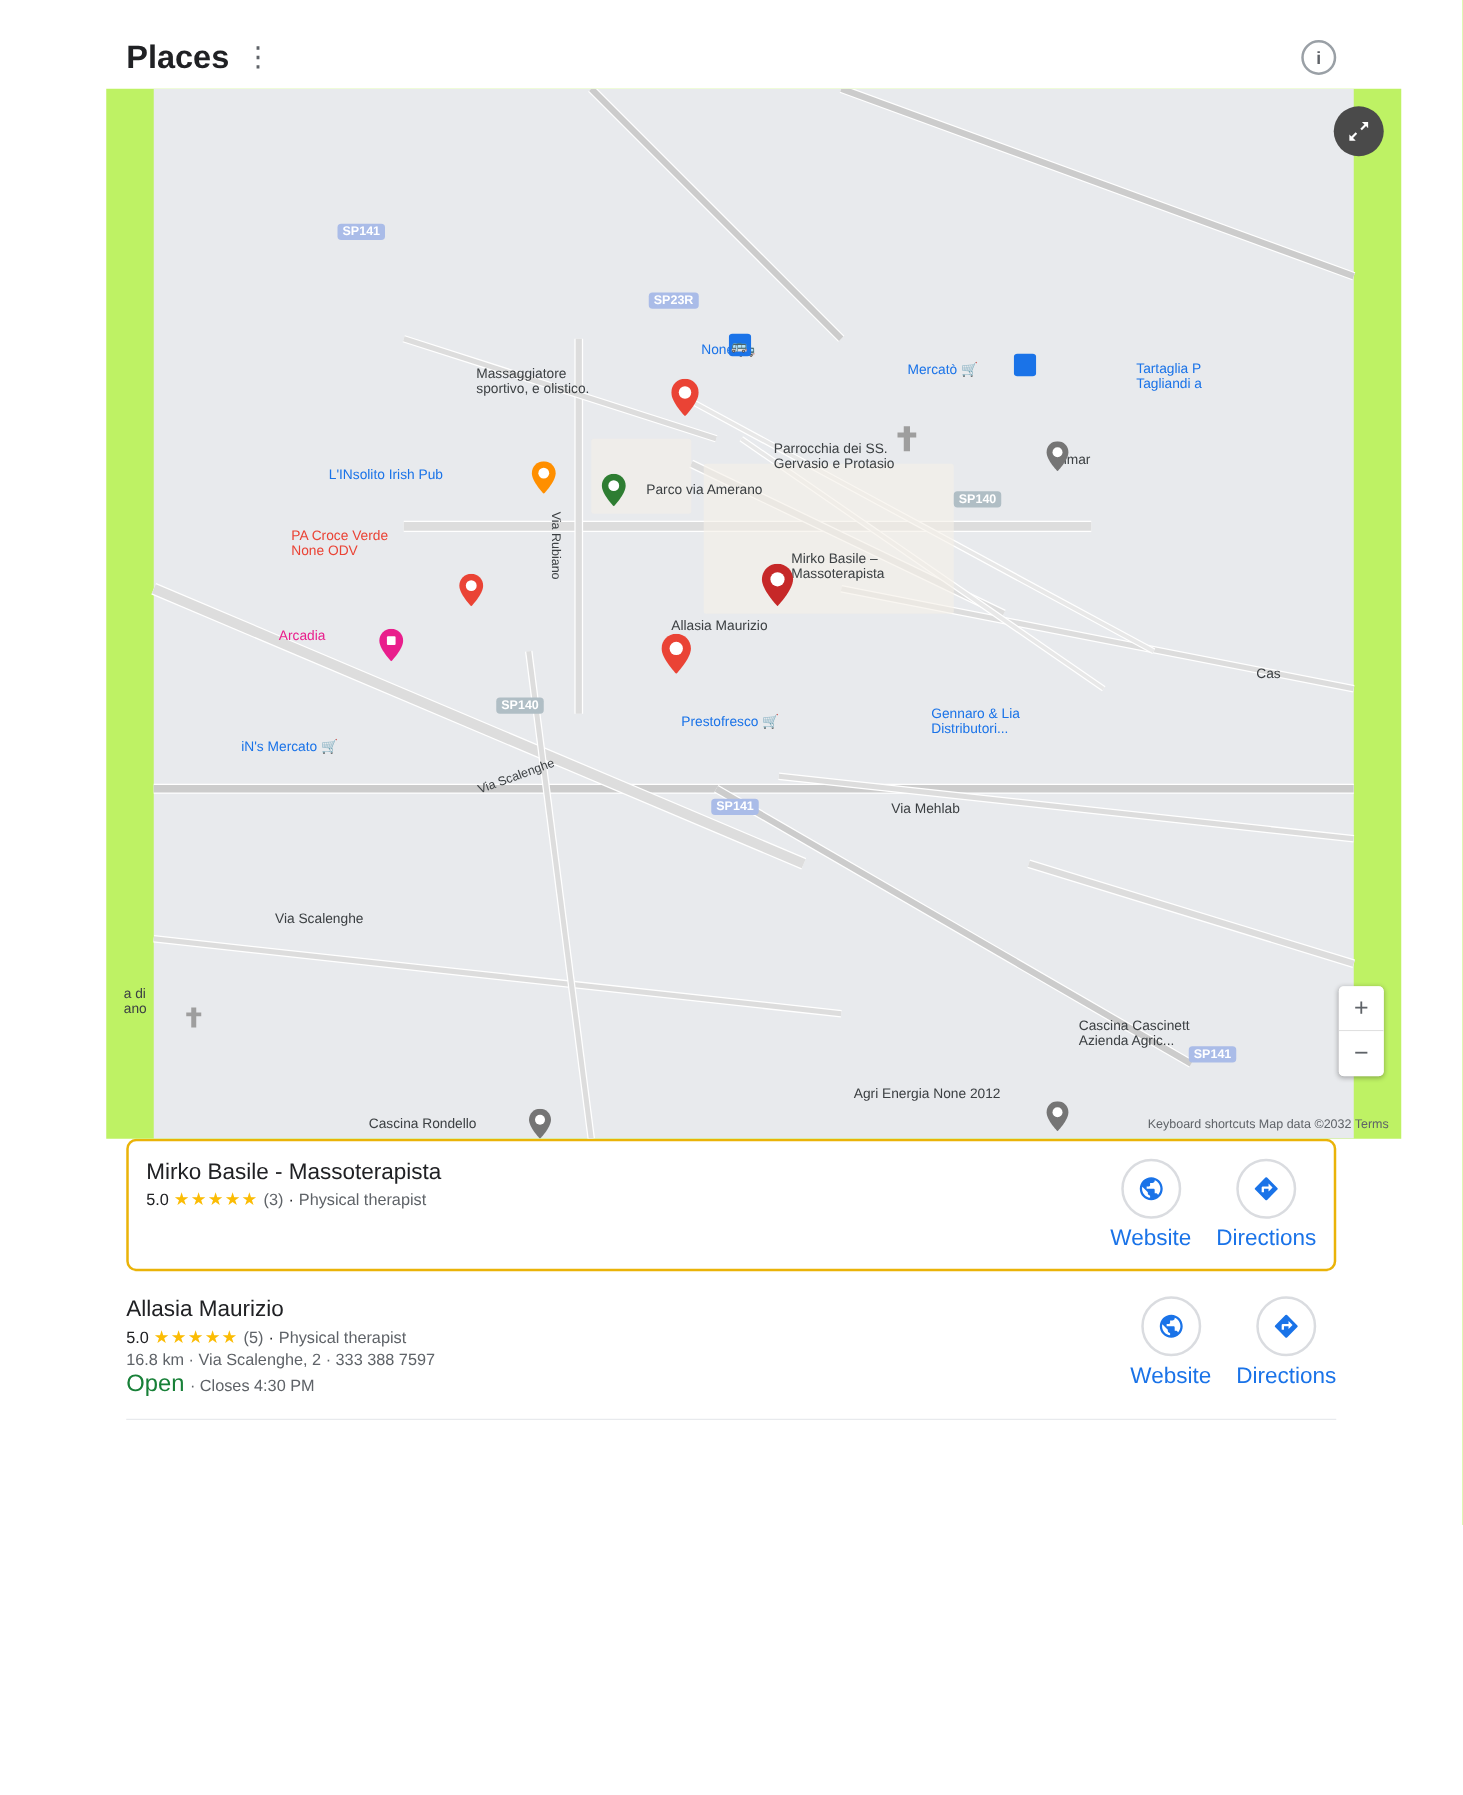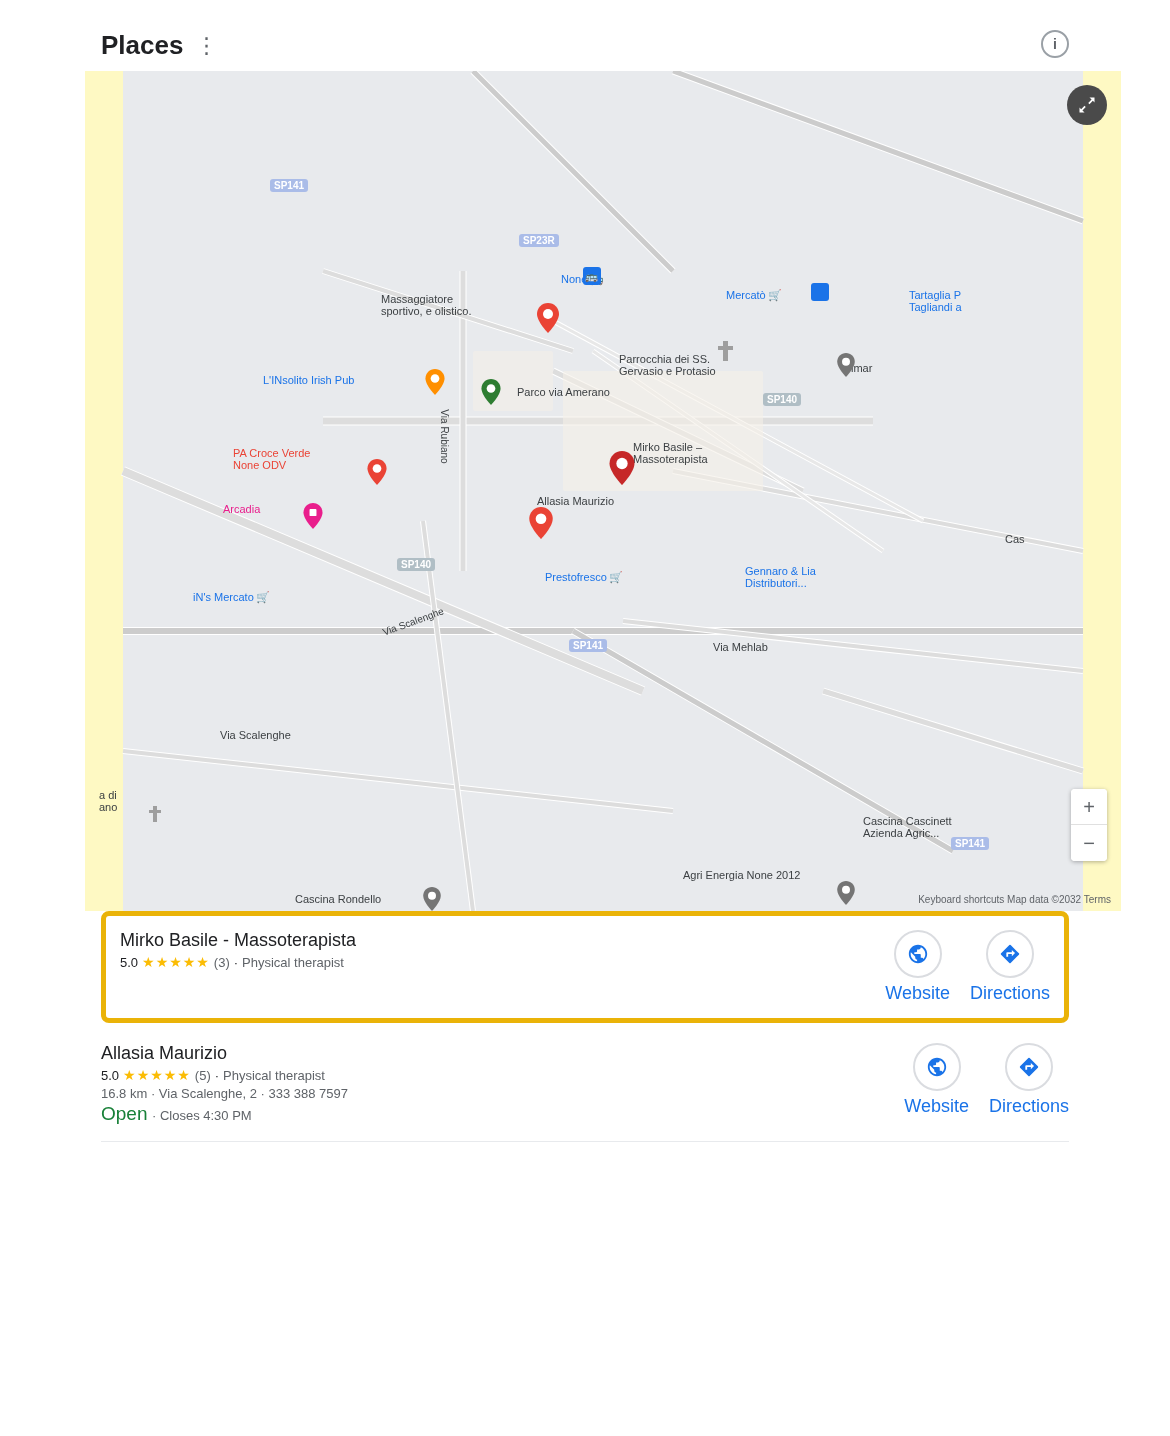--- a/index.html
+++ b/index.html
@@ -11,21 +11,21 @@
       overflow-x: hidden;
     }
     .page-container {
       width: 1000px;
       margin: 0 auto;
       padding: 20px 0;
     }
     
     .header {
       display: flex;
-      align-items: flex-start;
+      align-items: center;
       justify-content: space-between;
       padding: 10px 16px 10px 16px;
       gap: 46px;
     }
     .header-left {
       display: flex;
       align-items: center;
       gap: 12px;
     }
     .header-title {
@@ -51,21 +51,21 @@
       font-size: 14px;
       font-weight: bold;
     }
 
     
     .map-container {
       position: relative;
       width: 1036px;
       height: 840px;
       margin: 0 auto;
-      background: #fef9c3;
+      background: #bef264;
       overflow: hidden;
       border: none;
     }
 
     
     .map-svg {
       width: 100%;
       height: 100%;
     }
 
@@ -156,21 +156,21 @@
       padding: 0 16px;
     }
     .place-card {
       display: flex;
       align-items: flex-start;
       justify-content: space-between;
       padding: 16px 0;
       border-bottom: 1px solid #e8eaed;
     }
     .place-card.highlighted {
-      border: 5px solid #eab308;
+      border: 2px solid #eab308;
       border-radius: 8px;
       padding: 14px;
       margin-bottom: 4px;
     }
     .place-info { flex: 1; }
     .place-name {
       font-size: 18px;
       font-weight: 500;
       color: #202124;
       margin-bottom: 3px;
@@ -333,21 +333,21 @@
     <div class="map-label" style="left:598px;top:798px">Agri Energia None 2012</div>
     <div class="map-label" style="left:778px;top:744px">Cascina Cascinett<br>Azienda Agric...</div>
     <div class="map-label" style="left:135px;top:658px">Via Scalenghe</div>
     <div class="map-label" style="left:628px;top:570px">Via Mehlab</div>
     <div class="map-label" style="left:332px;top:360px;transform:rotate(90deg);font-size:10px">Via Rubiano</div>
     <div class="map-label" style="left:296px;top:545px;transform:rotate(-20deg);font-size:10px">Via Scalenghe</div>
     <div class="map-label" style="left:14px;top:718px">a di<br>ano</div>
     <div class="map-label" style="left:920px;top:462px">Cas</div>
 
     
-    <div class="map-label" style="left:148px;top:376px;color:#ea4335">PA Croce Verde<br>None ODV</div>
+    <div class="map-label" style="left:148px;top:352px;color:#ea4335">PA Croce Verde<br>None ODV</div>
     
     <div class="map-label" style="left:138px;top:432px;color:#e91e8c">Arcadia</div>
 
     
     
     <div class="map-pin" style="position:absolute;left:452px;top:232px">
       <svg width="22" height="30" viewBox="0 0 22 30">
           <path d="M11 0C4.9 0 0 4.9 0 11c0 7.7 11 19 11 19s11-11.3 11-19C22 4.9 17.1 0 11 0z" fill="#ea4335"></path>
           <circle cx="11" cy="11" r="5" fill="#fff"></circle>
         </svg>

